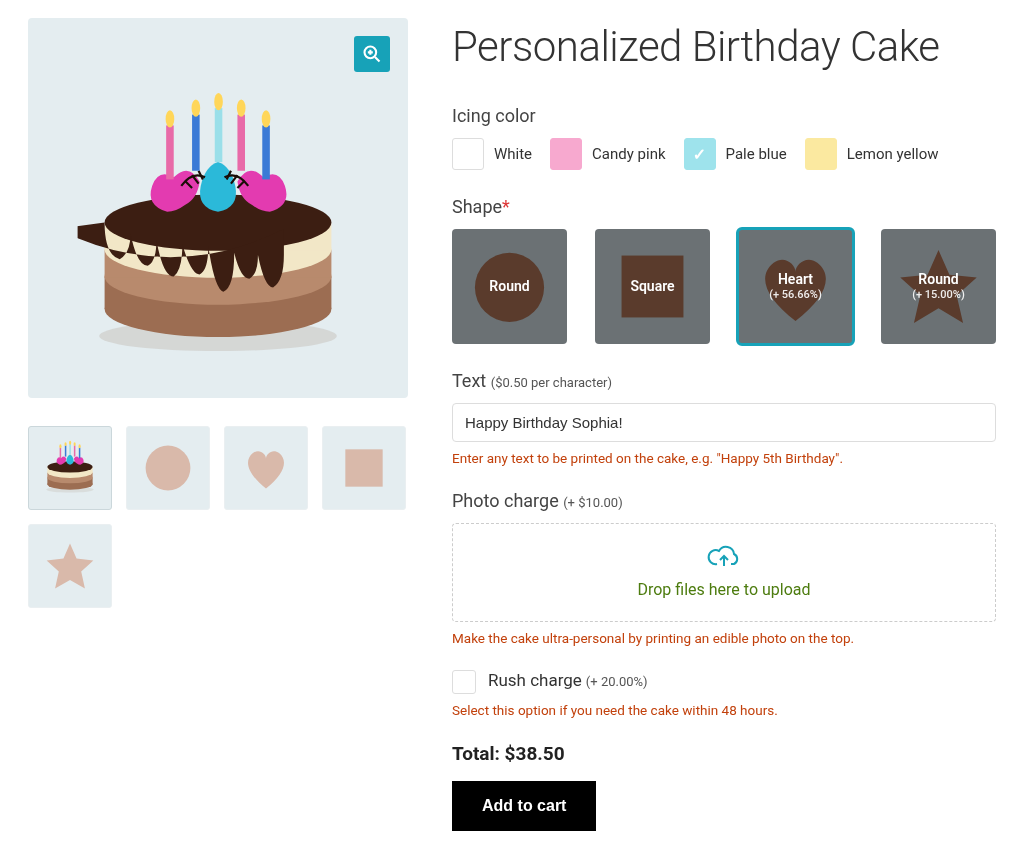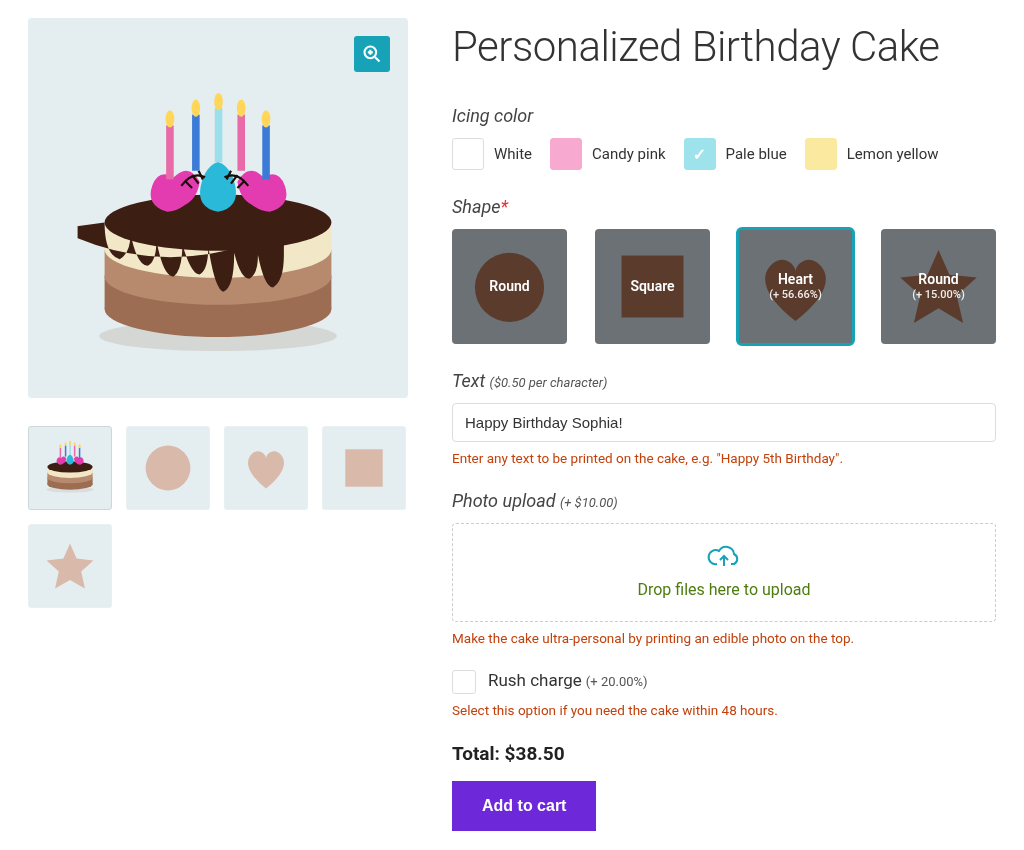--- a/index.html
+++ b/index.html
@@ -87,21 +87,20 @@
     font-weight: 300;
     color:#333;
     margin: 4px 0 34px 0;
     letter-spacing: -0.5px;
   }
   .field-label {
     font-size: 18px;
     color:#444;
     margin: 0 0 12px 0;
     font-weight: 400;
-    font-style: italic;
   }
   .field-label .hint {
     font-size:13px;
     color:#555;
     font-weight:400;
   }
   .req { color:#d33; }
   .colors {
     display:flex;
     gap: 8px 18px;
@@ -205,21 +204,21 @@
   }
   .rush .lbl { font-size:17px; color:#333; }
   .rush .hint { font-size:13px; color:#555; }
   .total {
     font-size:19px;
     font-weight:700;
     color:#222;
     margin: 18px 0 16px 0;
   }
   .add-btn {
-    background:#6d28d9;
+    background:#000000;
     color:#fff;
     border:none;
     padding: 16px 30px;
     font-size:16px;
     font-weight:600;
     cursor:pointer;
   }
 </style>
 </head>
 <body>
@@ -408,21 +407,21 @@
     
     <div class="field-label">
       <span>Text</span>
       <span class="hint">($0.50 per character)</span>
     </div>
     <input class="text-input" type="text" value="Happy Birthday Sophia!" style="">
     <p class="help">Enter any text to be printed on the cake, e.g. "Happy 5th Birthday".</p>
 
     
     <div class="field-label">
-      <span>Photo upload</span>
+      <span>Photo charge</span>
       <span class="hint">(+ $10.00)</span>
     </div>
     <div class="dropzone">
       <div class="cloud">
         <svg width="34" height="28" viewBox="0 0 34 28" fill="none" stroke="#17a2b8" stroke-width="2">
           <path d="M10 22 a7 7 0 1 1 2 -13 a8 8 0 0 1 15 3 a5.5 5.5 0 0 1 0 10 h-3"></path>
           <path d="M17 24 v-10 M13 18 l4 -4 l4 4"></path>
         </svg>
       </div>
       <div class="dz-text">Drop files here to upload</div>

